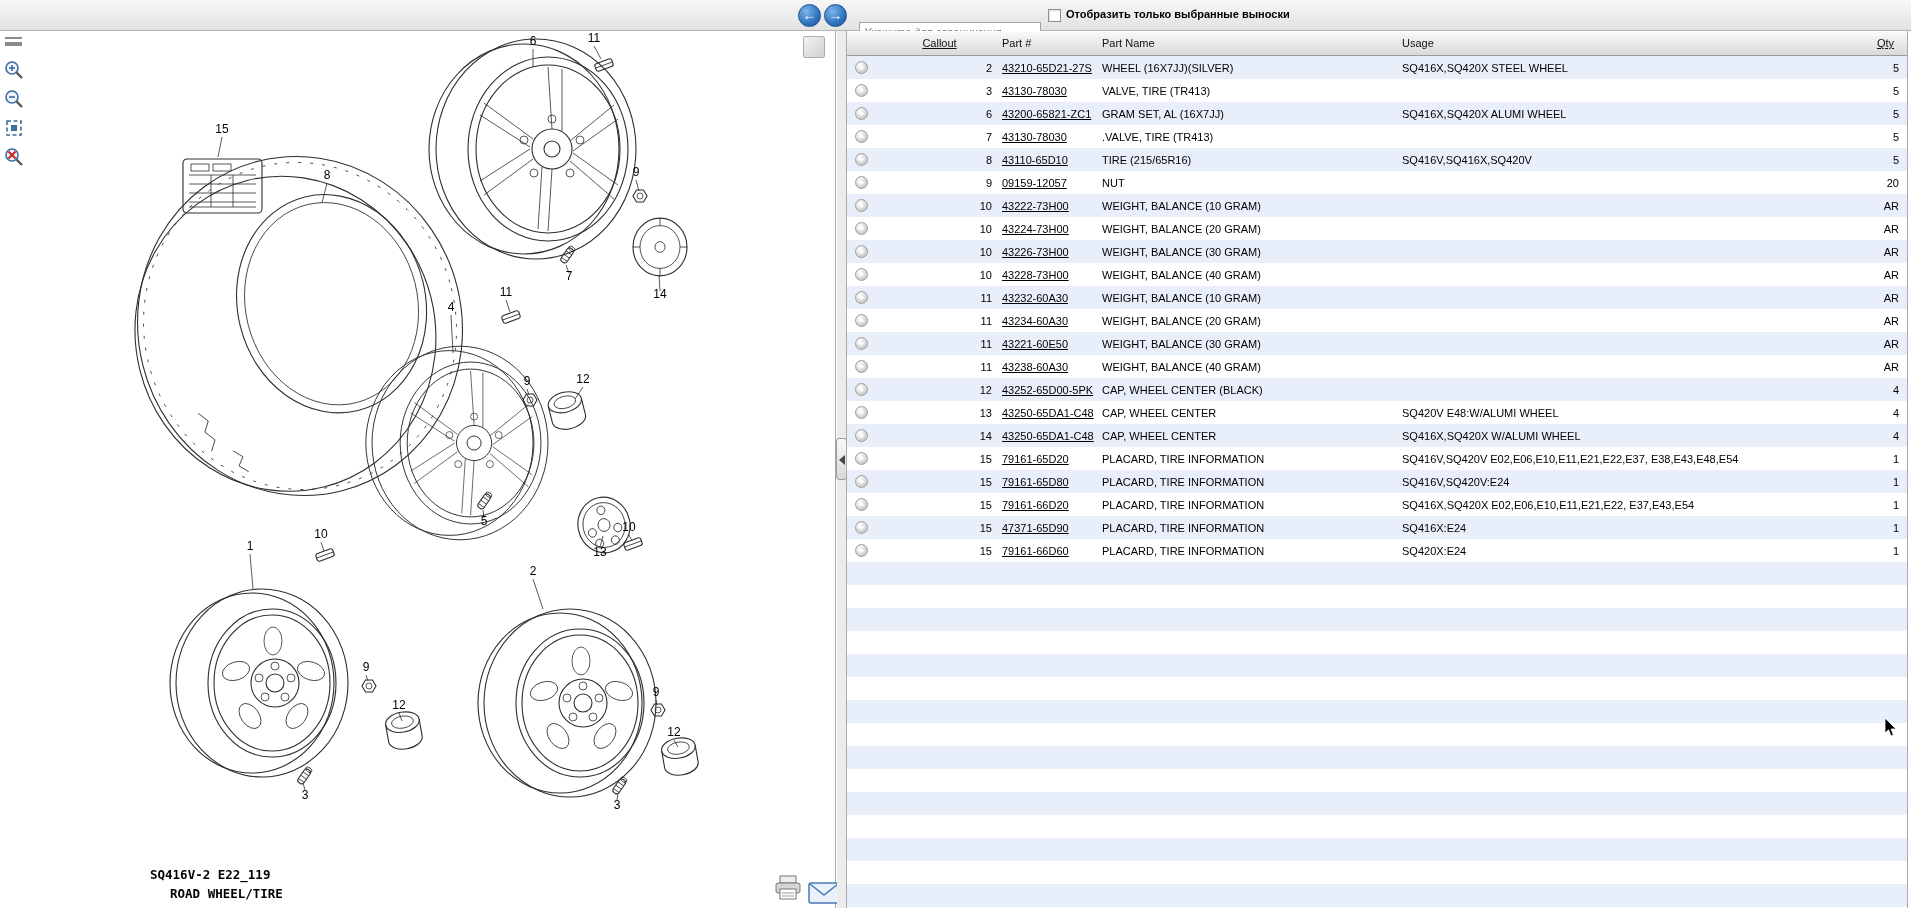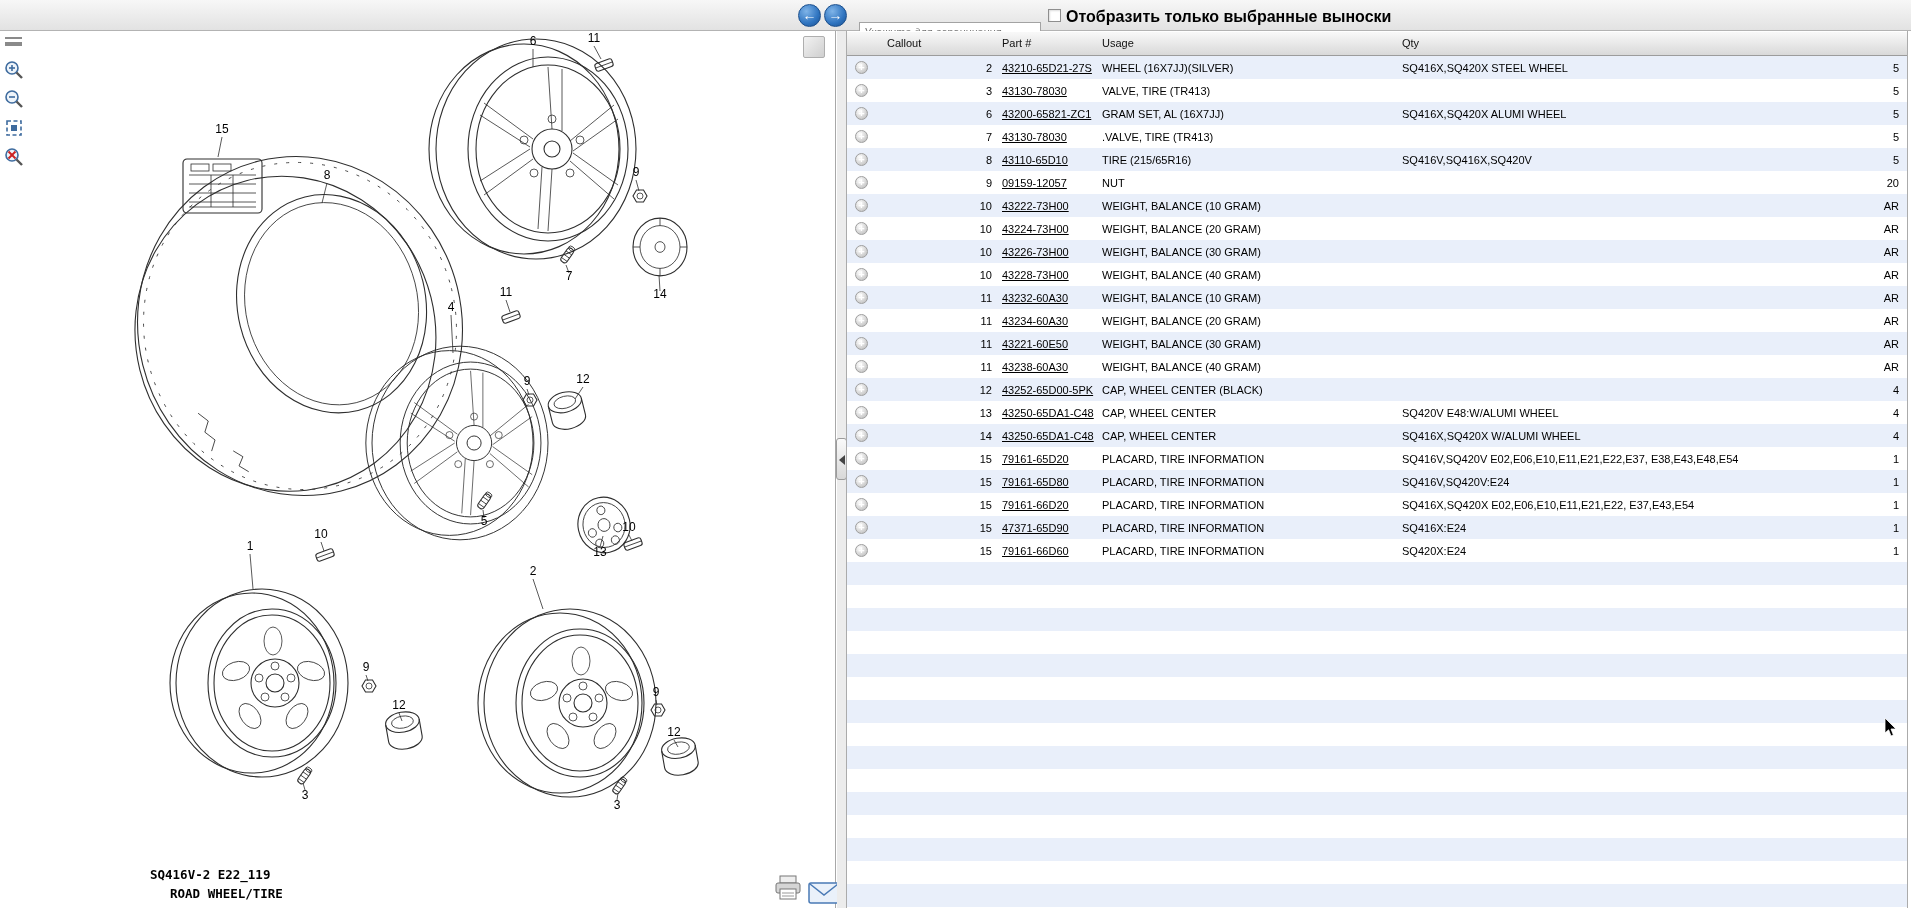--- a/index.html
+++ b/index.html
@@ -13,21 +13,21 @@
     background:radial-gradient(circle at 35% 30%, #7fb4e8, #2f74c0 60%, #1b4f8d);
     border:1px solid #1b4f8d; color:#fff; font-weight:bold; font-size:14px;
     line-height:21px; text-align:center; cursor:pointer; }
   .navbtn.back { left:798px; }
   .navbtn.fwd  { left:824px; }
   .filter-input { position:absolute; left:859px; top:22px; width:182px; height:19px;
     border:1px solid #a3a3a3; font-style:italic; color:#9a9a9a; font-size:11px;
     padding:0 4px; background:#fff; font-family:"Liberation Sans", sans-serif; }
   .cb { position:absolute; left:1048px; top:9px; width:13px; height:13px;
     border:1px solid #8e8e8e; background:#fff; box-shadow:inset 1px 1px 2px #ddd; }
-  .cb-label { position:absolute; left:1066px; top:8px; font-size:16px; font-weight:bold; color:#000; }
+  .cb-label { position:absolute; left:1066px; top:8px; font-size:11px; font-weight:bold; color:#000; }
 
   
   .left-pane { position:absolute; left:0; top:31px; width:836px; height:877px;
     background:#fff; border-right:1px solid #a8a8a8; }
   .side-tools { position:absolute; left:4px; top:4px; width:24px; }
   .hamburger { width:17px; height:9px; border-top:2px solid #8a8a8a;
     border-bottom:2px solid #8a8a8a; margin:2px 0 14px 1px; position:relative; }
   .hamburger:after { content:""; position:absolute; left:0; top:2.5px; width:17px; height:2px; background:#8a8a8a; }
   .tool { width:20px; height:20px; margin-bottom:5px; cursor:pointer; }
   .pagebox { position:absolute; left:803px; top:5px; width:22px; height:22px;
@@ -49,21 +49,21 @@
   .split-handle:after { content:""; position:absolute; left:2px; top:16px;
     border:5px solid transparent; border-right:6px solid #444; border-left:none; }
 
   
   .right-pane { position:absolute; left:846px; top:31px; width:1062px; height:877px;
     border-right:1px solid #ababab; border-left:1px solid #ababab; background:#fff; }
   .thead { display:grid; grid-template-columns:40px 115px 100px 300px 470px 37px;
     height:25px; background:linear-gradient(#fafafa,#d9d9d9);
     border-bottom:1px solid #9c9c9c; box-shadow:inset 0 1px 0 #fff; }
   .thead > div { font-size:11px; color:#111; line-height:24px; white-space:nowrap; }
-  .th-callout,.th-qty { text-align:left; padding-right:10px; }
+  .th-callout,.th-qty { text-align:center; padding-right:10px;text-decoration:underline; }
   .th-qty { padding-right:10px; }
   .tr { display:grid; grid-template-columns:40px 115px 100px 300px 470px 37px;
     height:23px; background:#fff; align-items:center; }
   .tr.odd { background:#e9effa; }
   .tr > div, .tr > a { font-size:11px; color:#000; white-space:nowrap; overflow:hidden; }
   .cell-callout { text-align:right; padding-right:10px; }
   .cell-qty { text-align:right; padding-right:10px; }
   .plus { width:13px; height:13px; margin-left:8px; border-radius:50%;
     background:radial-gradient(circle at 35% 30%, #ffffff, #c9c9c9 75%);
     border:1px solid #9e9e9e; color:#fff; font-size:11px; font-weight:bold;
@@ -294,20 +294,21 @@
 </div>
 
 <div class="splitter"></div>
 <div class="split-handle"></div>
 
 <div class="right-pane">
   <div class="thead">
     <div></div>
     <div class="th-callout">Callout</div>
     <div>Part #</div>
+    <div>Part Name</div>
     <div>Usage</div>
     <div class="th-qty">Qty</div>
   </div>
   <div>
       <div class="tr odd">
         <div class="">
           <div class="plus">+</div>
         </div>
         <div class="cell-callout">2</div>
         <a class="plink">43210-65D21-27S</a>

